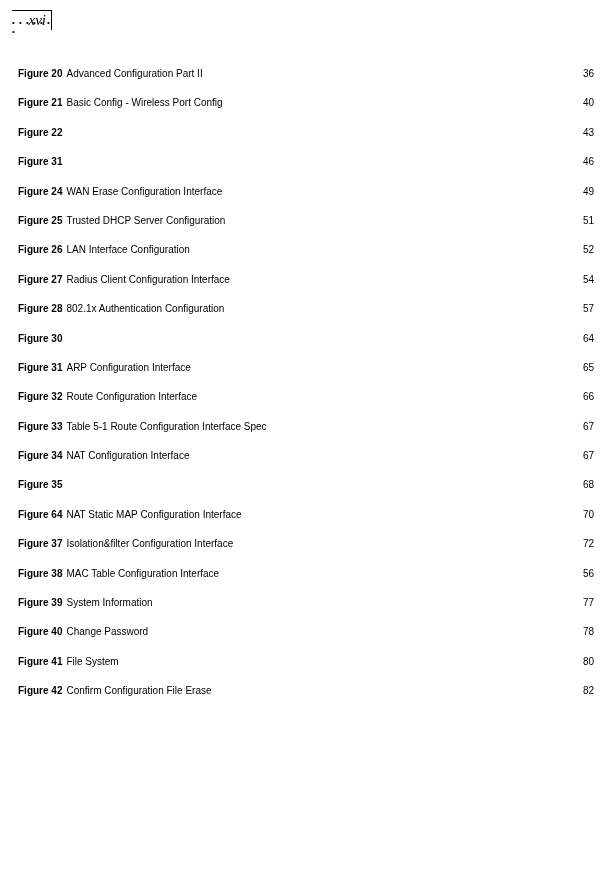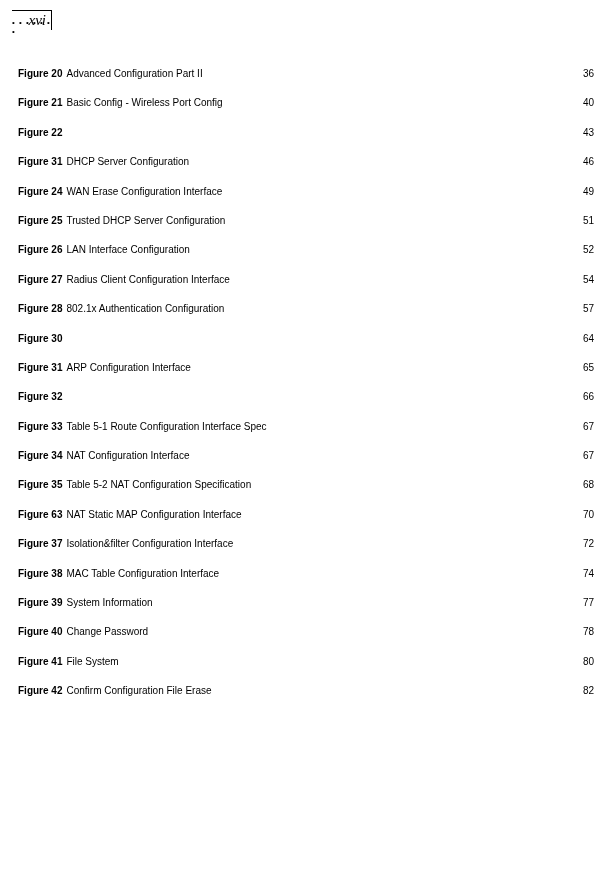--- a/index.html
+++ b/index.html
@@ -115,21 +115,20 @@
         <span class="leader"></span>
         <span class="pg">40</span>
       </div>
       <div class="entry">
         <span class="label">Figure 22</span>
         <span class="leader"></span>
         <span class="pg">43</span>
       </div>
       <div class="entry">
         <span class="label">Figure 31</span>
-        <span class="title"> DHCP Server Configuration</span>
         <span class="leader"></span>
         <span class="pg">46</span>
       </div>
       <div class="entry">
         <span class="label">Figure 24</span>
         <span class="title"> WAN Erase Configuration Interface</span>
         <span class="leader"></span>
         <span class="pg">49</span>
       </div>
       <div class="entry">
@@ -162,58 +161,58 @@
         <span class="pg">64</span>
       </div>
       <div class="entry">
         <span class="label">Figure 31</span>
         <span class="title"> ARP Configuration Interface</span>
         <span class="leader"></span>
         <span class="pg">65</span>
       </div>
       <div class="entry">
         <span class="label">Figure 32</span>
+        <span class="title"> Route Configuration Interface</span>
         <span class="leader"></span>
         <span class="pg">66</span>
       </div>
       <div class="entry">
         <span class="label">Figure 33</span>
         <span class="title"> Table 5-1 Route Configuration Interface Spec</span>
         <span class="leader"></span>
         <span class="pg">67</span>
       </div>
       <div class="entry">
         <span class="label">Figure 34</span>
         <span class="title"> NAT Configuration Interface</span>
         <span class="leader"></span>
         <span class="pg">67</span>
       </div>
       <div class="entry">
         <span class="label">Figure 35</span>
-        <span class="title"> Table 5-2 NAT Configuration Specification</span>
         <span class="leader"></span>
         <span class="pg">68</span>
       </div>
       <div class="entry">
-        <span class="label">Figure 63</span>
+        <span class="label">Figure 64</span>
         <span class="title"> NAT Static MAP Configuration Interface</span>
         <span class="leader"></span>
         <span class="pg">70</span>
       </div>
       <div class="entry">
         <span class="label">Figure 37</span>
         <span class="title"> Isolation&amp;filter Configuration Interface</span>
         <span class="leader"></span>
         <span class="pg">72</span>
       </div>
       <div class="entry">
         <span class="label">Figure 38</span>
         <span class="title"> MAC Table Configuration Interface</span>
         <span class="leader"></span>
-        <span class="pg">74</span>
+        <span class="pg">56</span>
       </div>
       <div class="entry">
         <span class="label">Figure 39</span>
         <span class="title"> System Information</span>
         <span class="leader"></span>
         <span class="pg">77</span>
       </div>
       <div class="entry">
         <span class="label">Figure 40</span>
         <span class="title"> Change Password</span>

